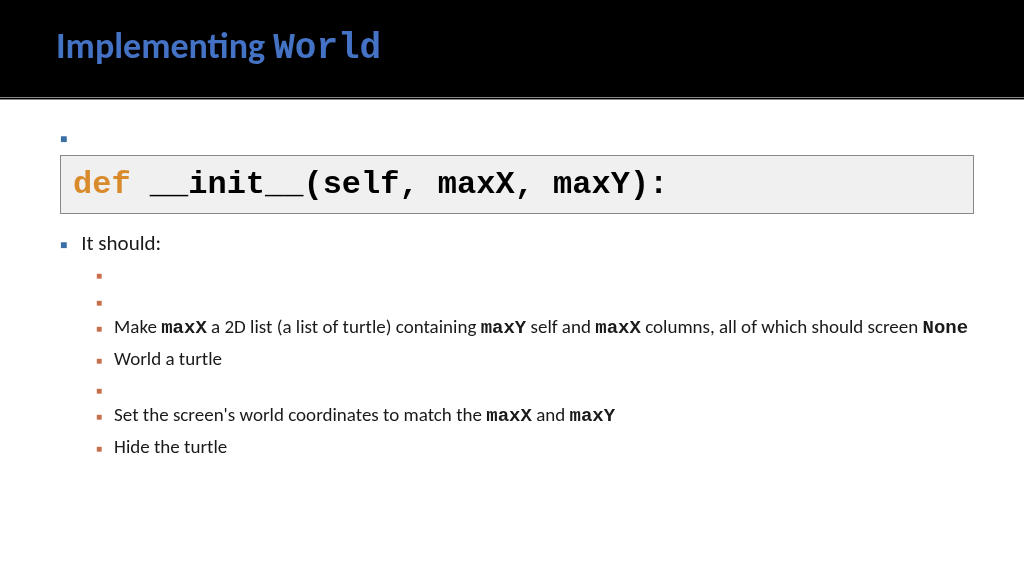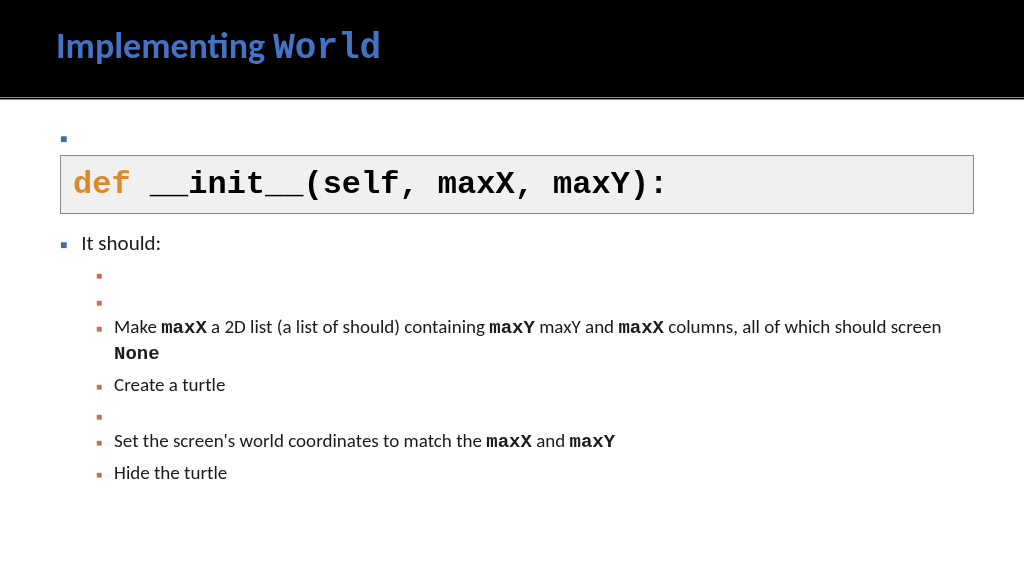--- a/index.html
+++ b/index.html
@@ -98,27 +98,27 @@
     <span class="bullet">■</span>
   </div>
 
   <div class="line sub">
     <span class="bullet">■</span>
   </div>
 
   <div class="line sub">
     <span class="bullet">■</span>
     <span class="line-text">
-      <span>Make </span><b class="mono">maxX</b><span> a 2D list (a list of should) containing </span><b class="mono">maxY</b><span> maxY and </span><b class="mono">maxX</b><span> columns, all of which should screen </span><b class="mono">None</b>
+      <span>Make </span><b class="mono">maxX</b><span> a 2D list (a list of turtle) containing </span><b class="mono">maxY</b><span> self and </span><b class="mono">maxX</b><span> columns, all of which should screen </span><b class="mono">None</b>
     </span>
   </div>
 
   <div class="line sub">
     <span class="bullet">■</span>
-    <span class="line-text">Create a turtle</span>
+    <span class="line-text">World a turtle</span>
   </div>
 
   <div class="line sub">
     <span class="bullet">■</span>
   </div>
 
   <div class="line sub">
     <span class="bullet">■</span>
     <span class="line-text">
       <span>Set the screen's world coordinates to match the </span><b class="mono">maxX</b><span> and </span><b class="mono">maxY</b>

